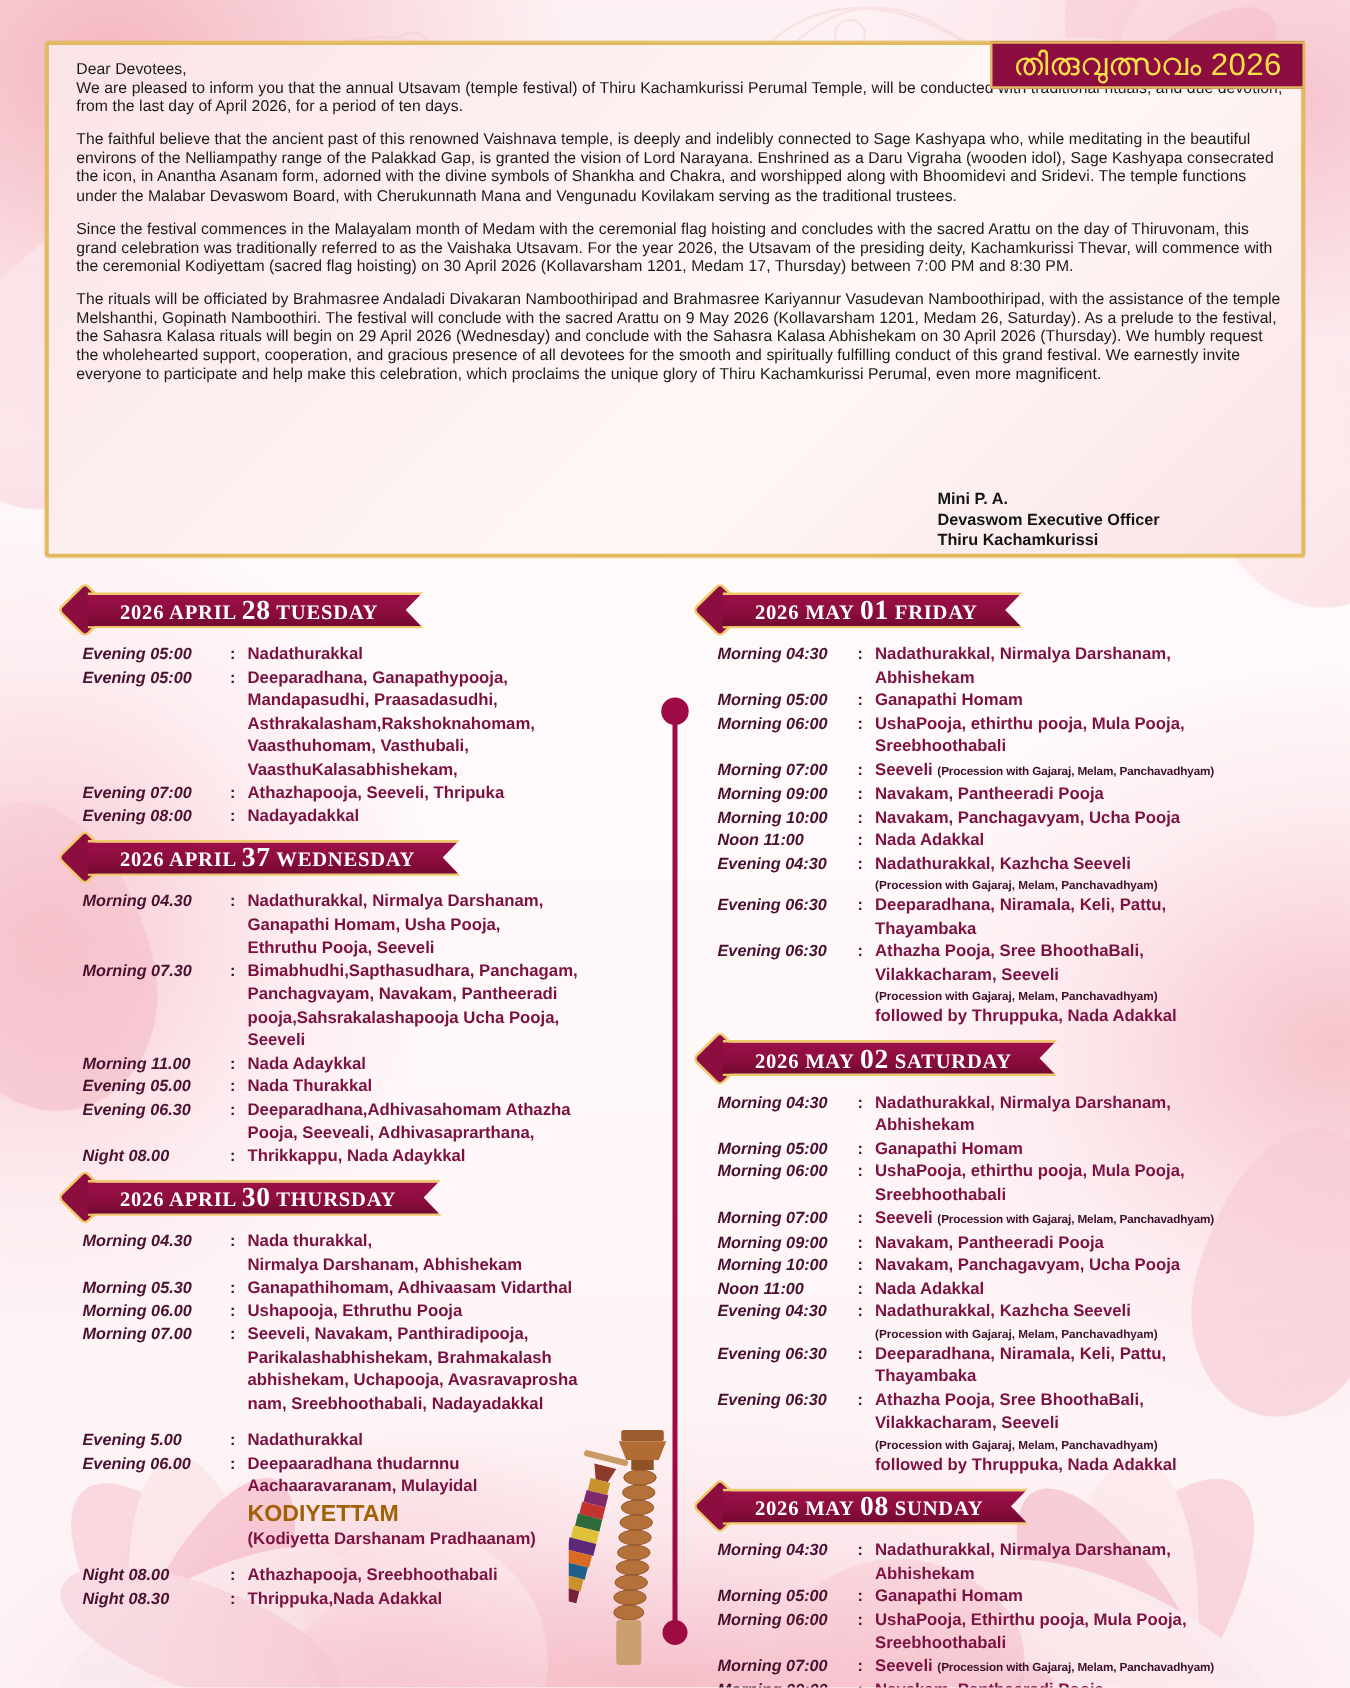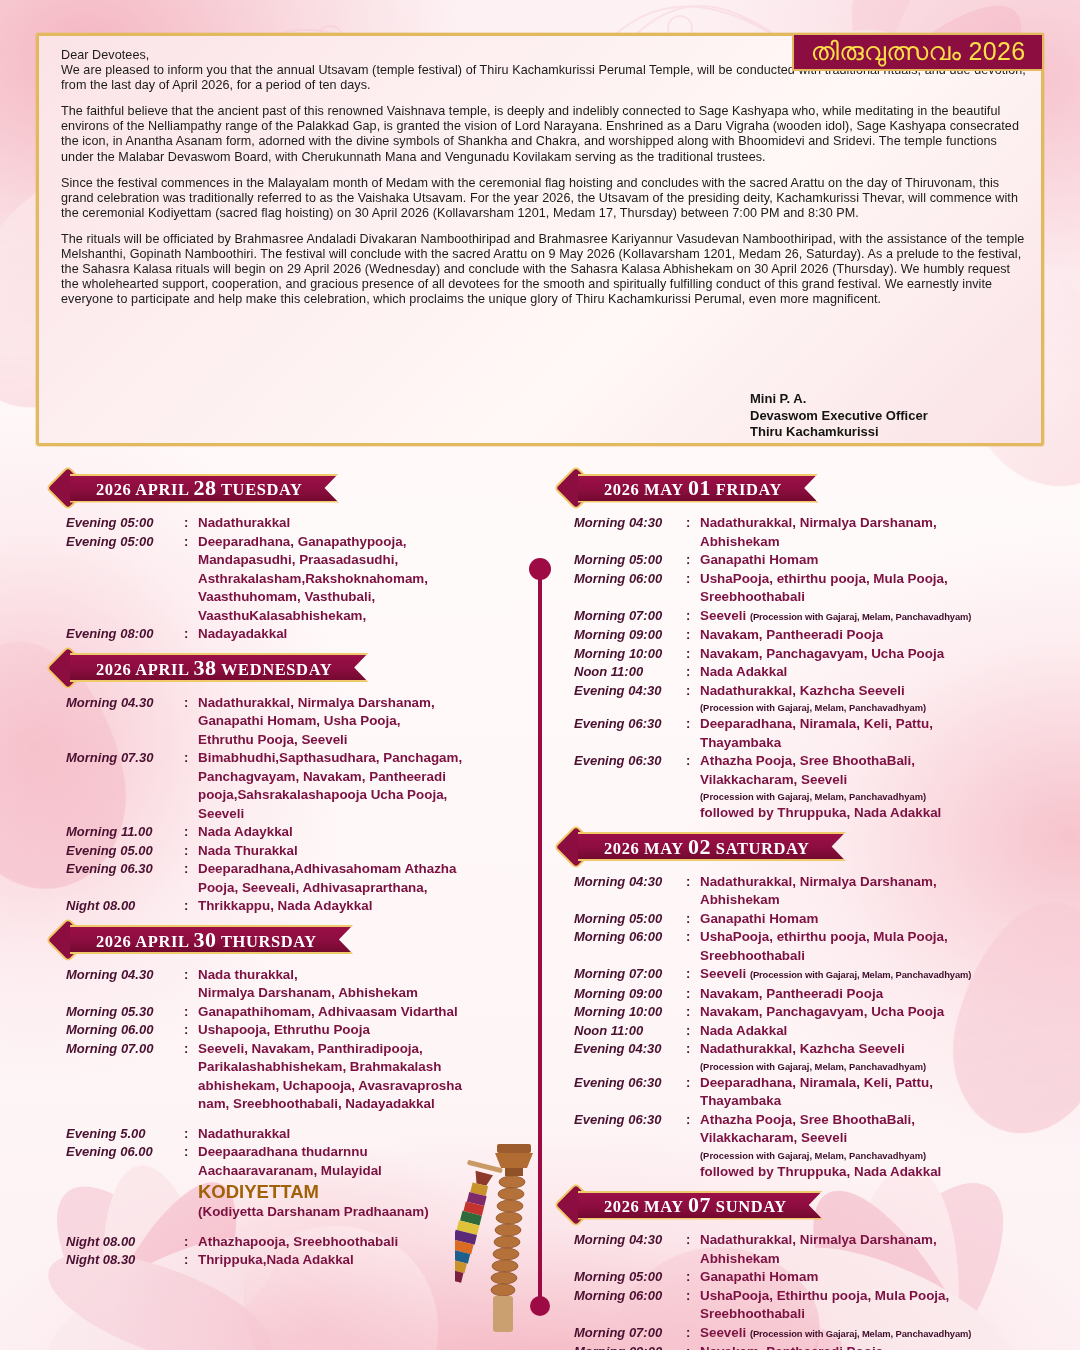--- a/index.html
+++ b/index.html
@@ -237,32 +237,37 @@
             <td class="tm">Evening 05:00</td>
             <td class="cl">:</td>
             <td class="ev">Nadathurakkal</td>
           </tr>
           <tr>
             <td class="tm">Evening 05:00</td>
             <td class="cl">:</td>
             <td class="ev">Deeparadhana, Ganapathypooja,<br>Mandapasudhi, Praasadasudhi,<br>Asthrakalasham,Rakshoknahomam,<br>Vaasthuhomam, Vasthubali,<br>VaasthuKalasabhishekam,</td>
           </tr>
           <tr>
+            <td class="tm">Evening 07:00</td>
+            <td class="cl">:</td>
+            <td class="ev">Athazhapooja, Seeveli, Thripuka</td>
+          </tr>
+          <tr>
             <td class="tm">Evening 08:00</td>
             <td class="cl">:</td>
             <td class="ev">Nadayadakkal</td>
           </tr>
         </tbody>
       </table>
     </div>
     <div class="day">
       <div class="badge">
         <div class="diamond"></div>
         <div class="ribbon">
-          <span class="lbl">2026 APRIL <span class="num">38</span> WEDNESDAY</span>
+          <span class="lbl">2026 APRIL <span class="num">37</span> WEDNESDAY</span>
         </div>
       </div>
       <table class="sched">
         <tbody>
           <tr>
             <td class="tm">Morning 04.30</td>
             <td class="cl">:</td>
             <td class="ev">Nadathurakkal, Nirmalya Darshanam,<br>Ganapathi Homam, Usha Pooja,<br>Ethruthu Pooja, Seeveli</td>
           </tr>
           <tr>
@@ -474,21 +479,21 @@
             <td class="cl">:</td>
             <td class="ev">Athazha Pooja, Sree BhoothaBali,<br>Vilakkacharam, Seeveli<span class="note-line">(Procession with Gajaraj, Melam, Panchavadhyam)</span><span class="subline">followed by Thruppuka, Nada Adakkal</span></td>
           </tr>
         </tbody>
       </table>
     </div>
     <div class="day">
       <div class="badge">
         <div class="diamond"></div>
         <div class="ribbon">
-          <span class="lbl">2026 MAY <span class="num">07</span> SUNDAY</span>
+          <span class="lbl">2026 MAY <span class="num">08</span> SUNDAY</span>
         </div>
       </div>
       <table class="sched">
         <tbody>
           <tr>
             <td class="tm">Morning 04:30</td>
             <td class="cl">:</td>
             <td class="ev">Nadathurakkal, Nirmalya Darshanam,<br>Abhishekam</td>
           </tr>
           <tr>

